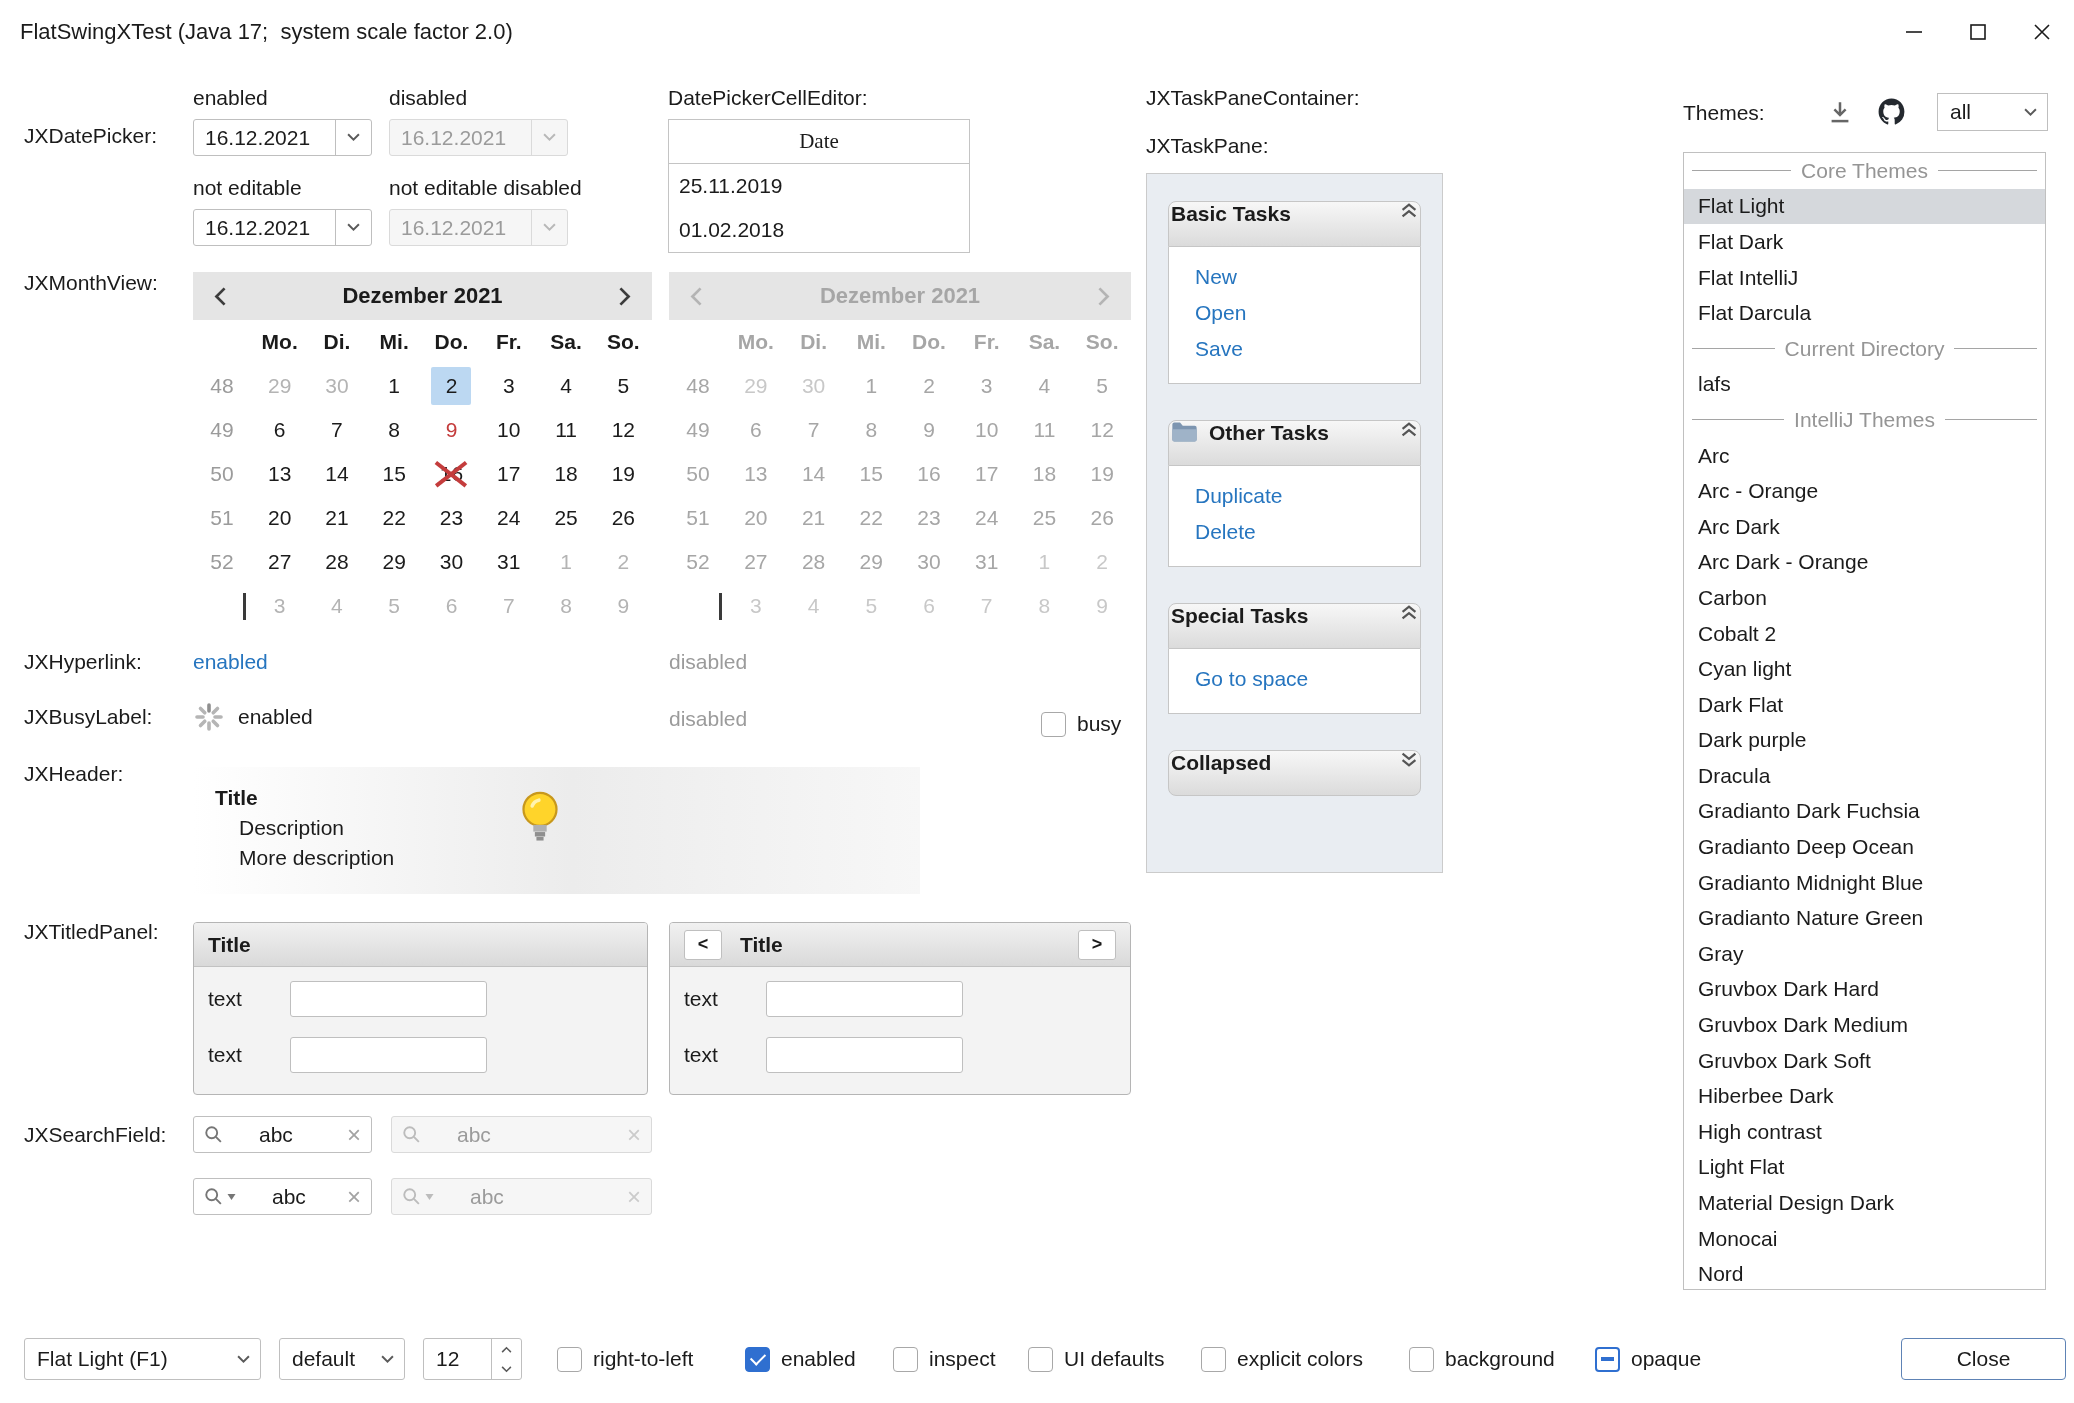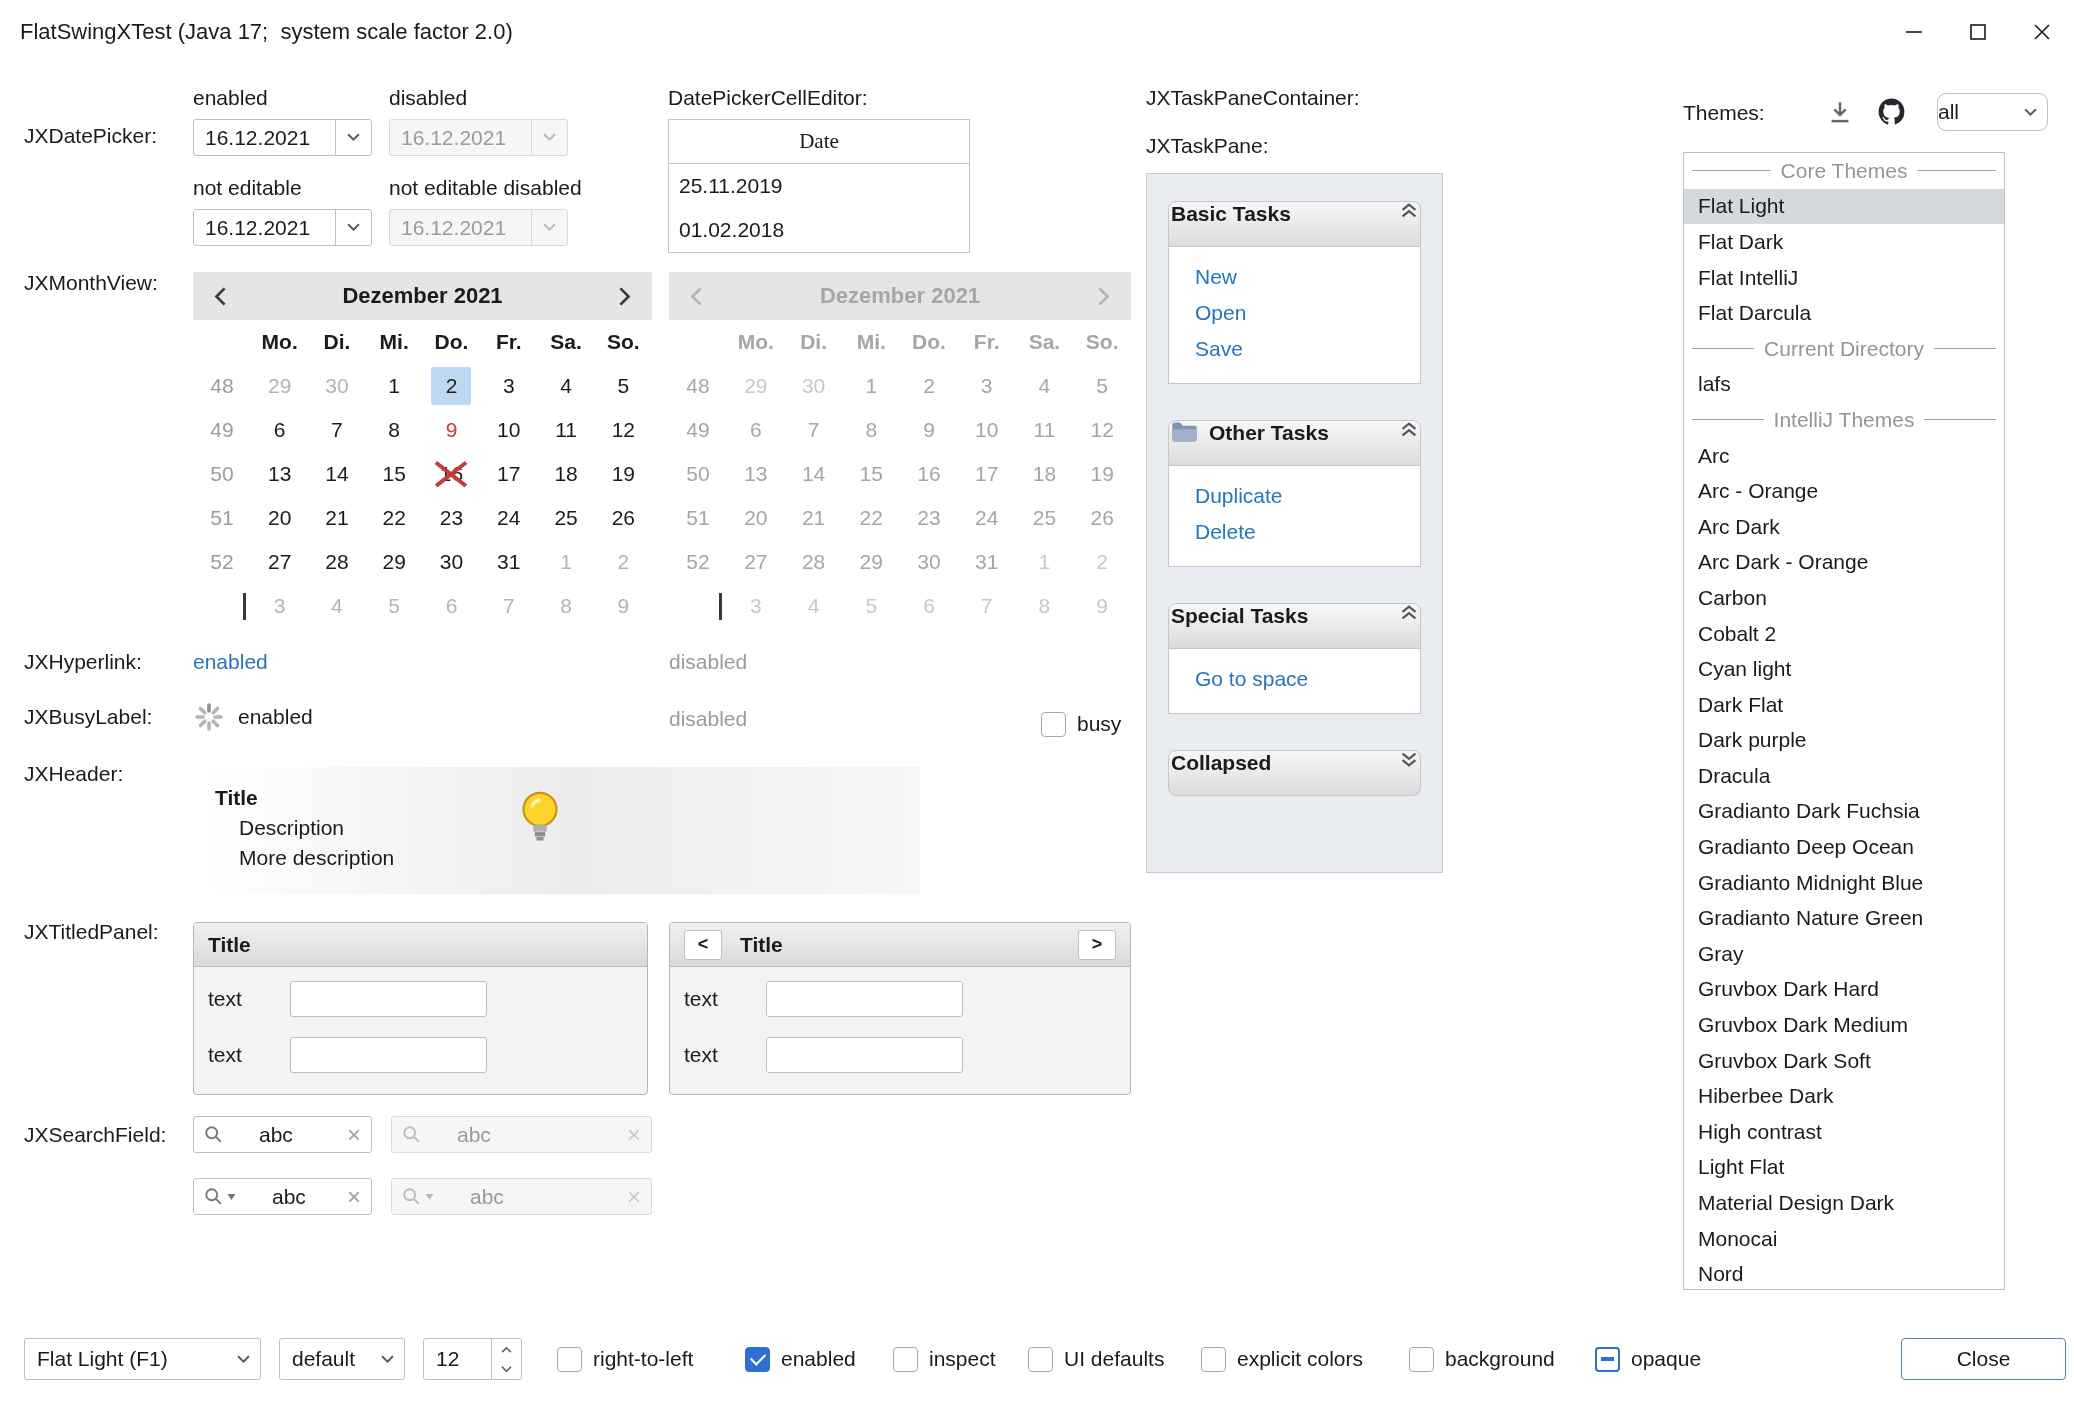--- a/index.html
+++ b/index.html
@@ -100,24 +100,24 @@
   .tp-pane { margin-bottom:36px; }
   .tp-pane .hdr { height:46px; display:flex; align-items:flex-start; padding:0 2px; font-weight:bold;
                   background:linear-gradient(#f7f7f7,#dbdbdb); border:1px solid #c6c6c6; border-radius:8px 8px 0 0; }
   .tp-pane.collapsed .hdr { border-radius:8px; }
   .tp-pane .hdr .chev { margin-left:auto; color:#555; display:flex; }
   .tp-pane .hdr .foldericon { display:flex; margin-right:11px; }
   .tp-pane .bdy { background:#fff; border:1px solid #c6c6c6; border-top:none; padding:12px 0 16px 26px; }
   .tp-pane .bdy .link { display:block; line-height:36px; }
 
   
-  .themes-combo { position:absolute; width:111px; height:38px; display:flex; align-items:center; 
-                  background:#fff; border:1px solid #bfbfbf; border-radius:9px; }
+  .themes-combo { position:absolute; width:111px; height:38px; display:flex; align-items:center; padding-left:12px;
+                  background:#fff; border:1px solid #bfbfbf; border-radius:0; }
   .combo-chev { margin-left:auto; margin-right:10px; color:#5a5a5a; display:flex; }
-  .themes-list { position:absolute; width:322px; height:1138px; background:#fff; border:1px solid #c0c0c0; overflow:hidden; }
+  .themes-list { position:absolute; width:363px; height:1138px; background:#fff; border:1px solid #c0c0c0; overflow:hidden; }
   .theme-item { height:35.6px; display:flex; align-items:center; padding:0 14px; }
   .theme-item.selected { background:#d5d8dc; }
   .theme-item.sep { color:#959595; gap:10px; padding:0 8px; }
   .theme-item.sep::before, .theme-item.sep::after { content:""; flex:1; border-top:1.5px solid #a5a5a5; }
 
   
   .combo { position:absolute; height:42px; display:flex; align-items:center; padding-left:12px;
            background:#fff; border:1px solid #bfbfbf; border-radius:3px; }
   .spinner { position:absolute; height:42px; width:99px; display:flex; background:#fff; border:1px solid #bfbfbf; border-radius:3px; }
   .spinner .sval { flex:1; display:flex; align-items:center; padding-left:12px; }

